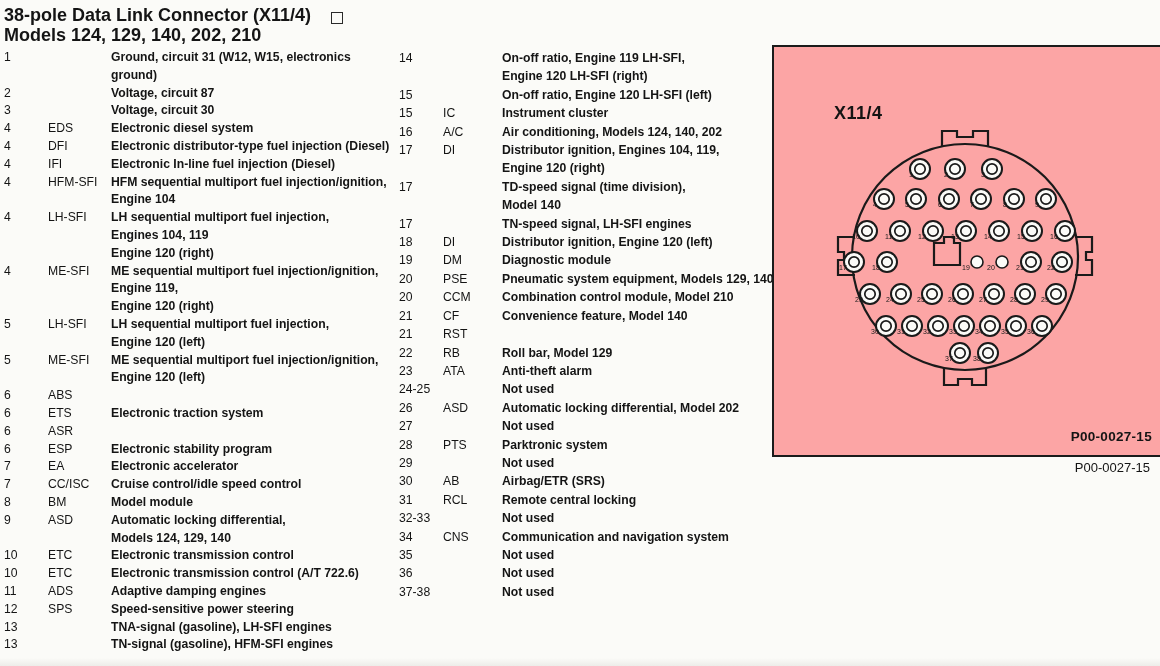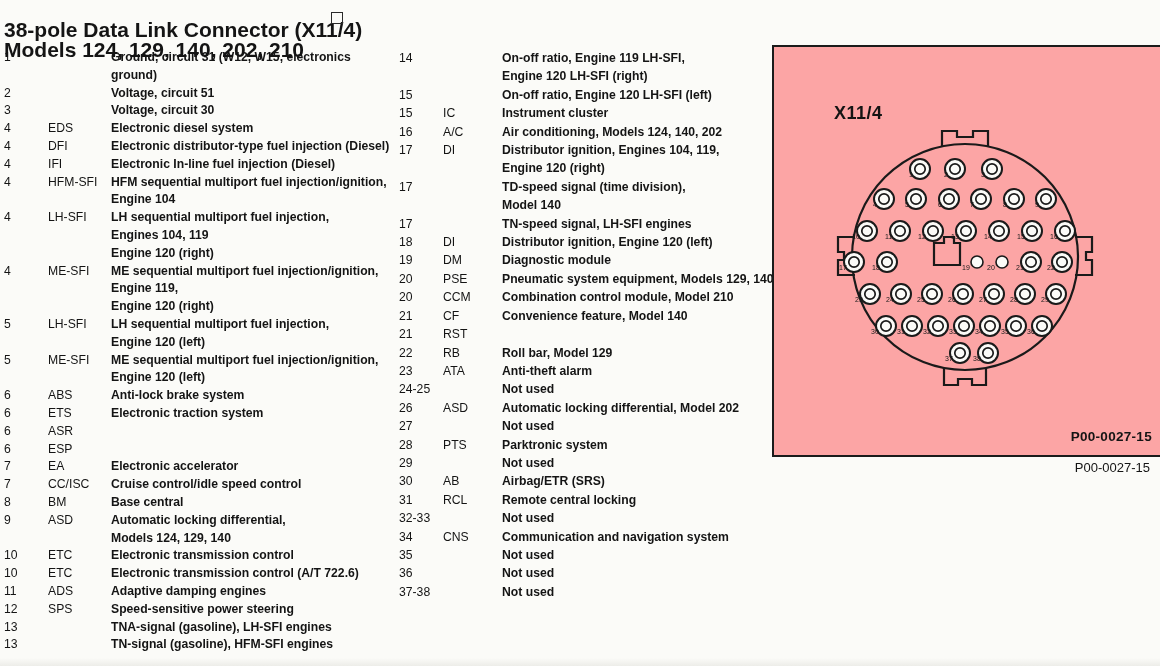--- a/index.html
+++ b/index.html
@@ -5,21 +5,21 @@
   html,body{margin:0;padding:0;}
   body{
     width:1160px;height:666px;position:relative;overflow:hidden;
     background:#fbfbf8;color:#141414;
     font-family:"Liberation Sans",sans-serif;
     -webkit-font-smoothing:antialiased;
   }
   body::after{content:"";position:absolute;left:0;right:0;bottom:0;height:8px;
     background:linear-gradient(rgba(250,250,248,0),rgba(225,225,220,.55));pointer-events:none;}
 
-  .header{position:absolute;left:4px;top:20px;font-weight:bold;font-size:21px;line-height:20px;}
+  .header{position:absolute;left:4px;top:5px;font-weight:bold;font-size:18px;line-height:20px;}
   .square-marker{position:absolute;left:331px;top:12px;width:10px;height:10px;border:1.5px solid #2a2a2a;background:transparent;}
 
   .col{position:absolute;top:49px;font-size:12.2px;}
   .col-left{left:4px;width:394px;line-height:17.8px;}
   .col-mid{left:399px;width:372px;line-height:18.4px;}
   .lrow{display:grid;}
   .col-left .lrow{grid-template-columns:44px 63px 1fr;}
   .col-mid .lrow{grid-template-columns:44px 59px 1fr;}
   .lpin{white-space:pre;}
   .labbr{white-space:pre;}
@@ -47,21 +47,21 @@
 <div class="col col-left" id="col-left">
     <div class="lrow">
       <span class="lpin">1</span>
       <span class="labbr"></span>
       <span class="ldesc">Ground, circuit 31 (W12, W15, electronics
 ground)</span>
     </div>
     <div class="lrow">
       <span class="lpin">2</span>
       <span class="labbr"></span>
-      <span class="ldesc">Voltage, circuit 51</span>
+      <span class="ldesc">Voltage, circuit 87</span>
     </div>
     <div class="lrow">
       <span class="lpin">3</span>
       <span class="labbr"></span>
       <span class="ldesc">Voltage, circuit 30</span>
     </div>
     <div class="lrow">
       <span class="lpin">4</span>
       <span class="labbr">EDS</span>
       <span class="ldesc">Electronic diesel system</span>
@@ -104,49 +104,49 @@
     </div>
     <div class="lrow">
       <span class="lpin">5</span>
       <span class="labbr">ME-SFI</span>
       <span class="ldesc">ME sequential multiport fuel injection/ignition,
 Engine 120 (left)</span>
     </div>
     <div class="lrow">
       <span class="lpin">6</span>
       <span class="labbr">ABS</span>
-      <span class="ldesc">Anti-lock brake system</span>
     </div>
     <div class="lrow">
       <span class="lpin">6</span>
       <span class="labbr">ETS</span>
       <span class="ldesc">Electronic traction system</span>
     </div>
     <div class="lrow">
       <span class="lpin">6</span>
       <span class="labbr">ASR</span>
     </div>
     <div class="lrow">
       <span class="lpin">6</span>
       <span class="labbr">ESP</span>
+      <span class="ldesc">Electronic stability program</span>
     </div>
     <div class="lrow">
       <span class="lpin">7</span>
       <span class="labbr">EA</span>
       <span class="ldesc">Electronic accelerator</span>
     </div>
     <div class="lrow">
       <span class="lpin">7</span>
       <span class="labbr">CC/ISC</span>
       <span class="ldesc">Cruise control/idle speed control</span>
     </div>
     <div class="lrow">
       <span class="lpin">8</span>
       <span class="labbr">BM</span>
-      <span class="ldesc">Base central</span>
+      <span class="ldesc">Model module</span>
     </div>
     <div class="lrow">
       <span class="lpin">9</span>
       <span class="labbr">ASD</span>
       <span class="ldesc">Automatic locking differential,
 Models 124, 129, 140</span>
     </div>
     <div class="lrow">
       <span class="lpin">10</span>
       <span class="labbr">ETC</span>

